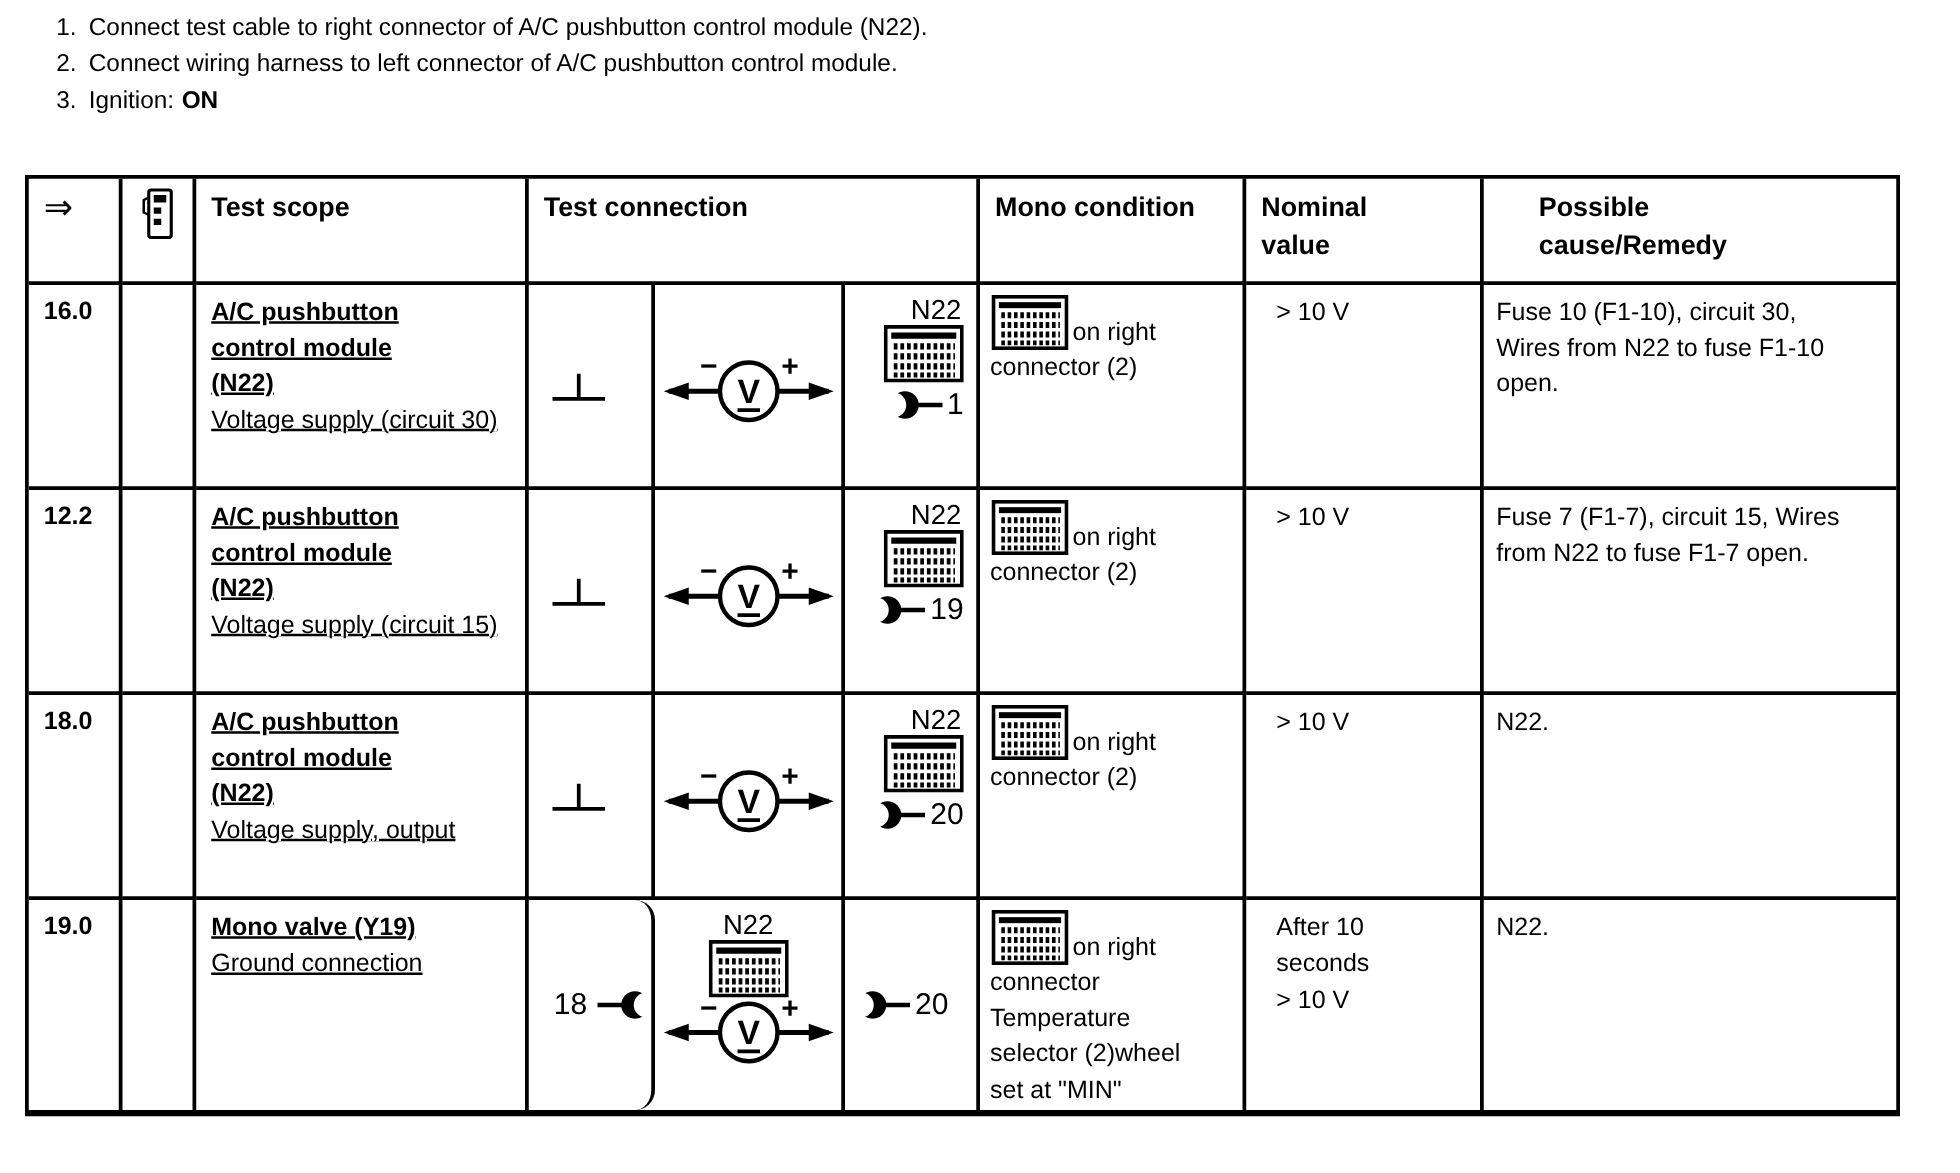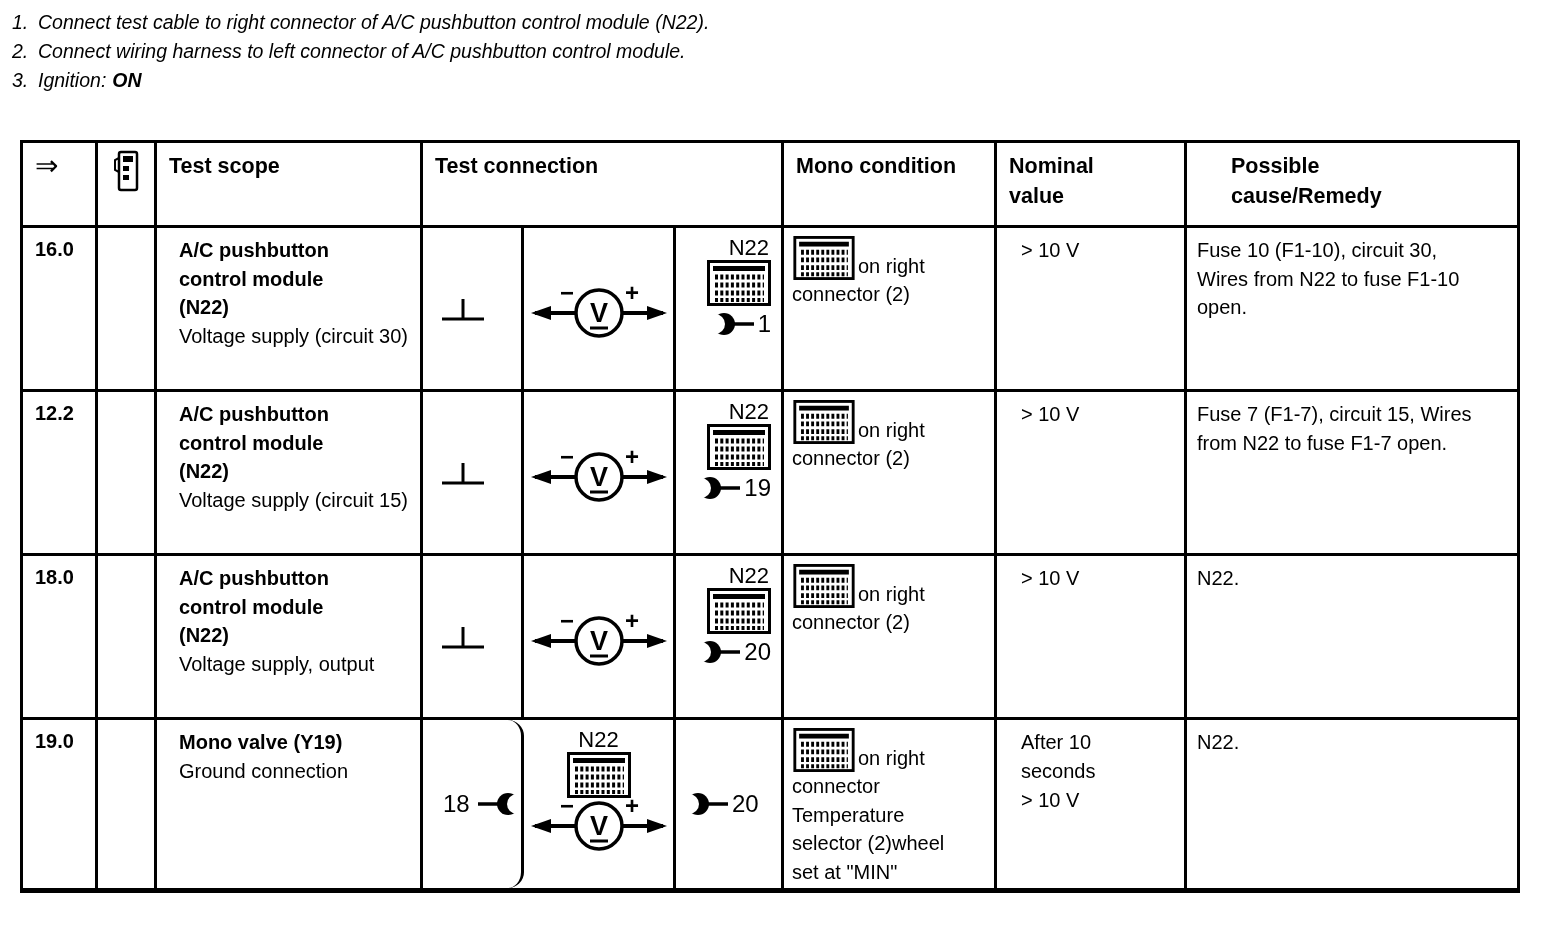--- a/index.html
+++ b/index.html
@@ -2,21 +2,21 @@
 <html><head>
 <meta charset="utf-8">
 <style>
   html,body { margin:0; padding:0; }
   body {
     width:1568px; height:938px; background:#ffffff; color:#000;
     font-family:"Liberation Sans", sans-serif;
     position:relative; overflow:hidden;
   }
   
-  .instructions { position:absolute; left:12px; top:8px; font-size:19.5px; line-height:29px;font-style:italic; }
+  .instructions { position:absolute; left:45px; top:8px; font-size:19.5px; line-height:29px; }
   .ins-line { white-space:nowrap; }
   .ins-label { display:inline-block; min-width:26px; }
   .ins-bold { font-weight:bold; margin-left:6px; }
   
   .tbl {
     position:absolute; left:20px; top:140px; width:1500px;
     display:grid;
     grid-template-columns:75px 59px 266px 101px 152px 108px 213px 190px 1fr;
     grid-template-rows:85px 164px 164px 164px 168px;
     border:3px solid #000; border-bottom-width:5px;
@@ -27,21 +27,21 @@
   .no-b { border-bottom:none; }
   .span3 { grid-column:span 3; }
   
   .hc { font-weight:bold; font-size:21.5px; line-height:30px; padding:8px 8px 0 12px; }
   .arrow-glyph { font-size:28px; font-weight:normal; line-height:30px; }
   .hdr-narrow { max-width:115px; }
   .hdr-remedy { max-width:165px;margin-left:32px; }
   .hc-icon { padding:6px 0 0 14px; }
   
   .step { font-weight:bold; font-size:20px; padding:10px 0 0 12px; }
-  .scope { padding:8px 8px 0 22px; font-size:20px; line-height:28.5px; }
+  .scope { padding:8px 8px 0 12px; font-size:20px; line-height:28.5px;text-decoration:underline; }
   .scope-title { font-weight:bold; max-width:198px; }
   .scope-desc { max-width:232px; }
   .conn-ground { display:flex; align-items:center; padding-left:16px; }
   .conn-meter { display:flex; align-items:center; justify-content:center; }
   .conn-pin { display:flex; flex-direction:column; align-items:flex-end; padding:8px 10px 0 0; }
   .n22-label { font-size:22px; line-height:24px; margin-right:2px; }
   .pin-row { display:flex; align-items:center; font-size:24px; margin-top:4px; }
   .pin-num { margin-left:2px; }
   .conn-pinleft { display:flex; align-items:center; padding-left:18px; font-size:24px;border-radius:16px; }
   .conn-pinleft svg { margin-left:6px; }

